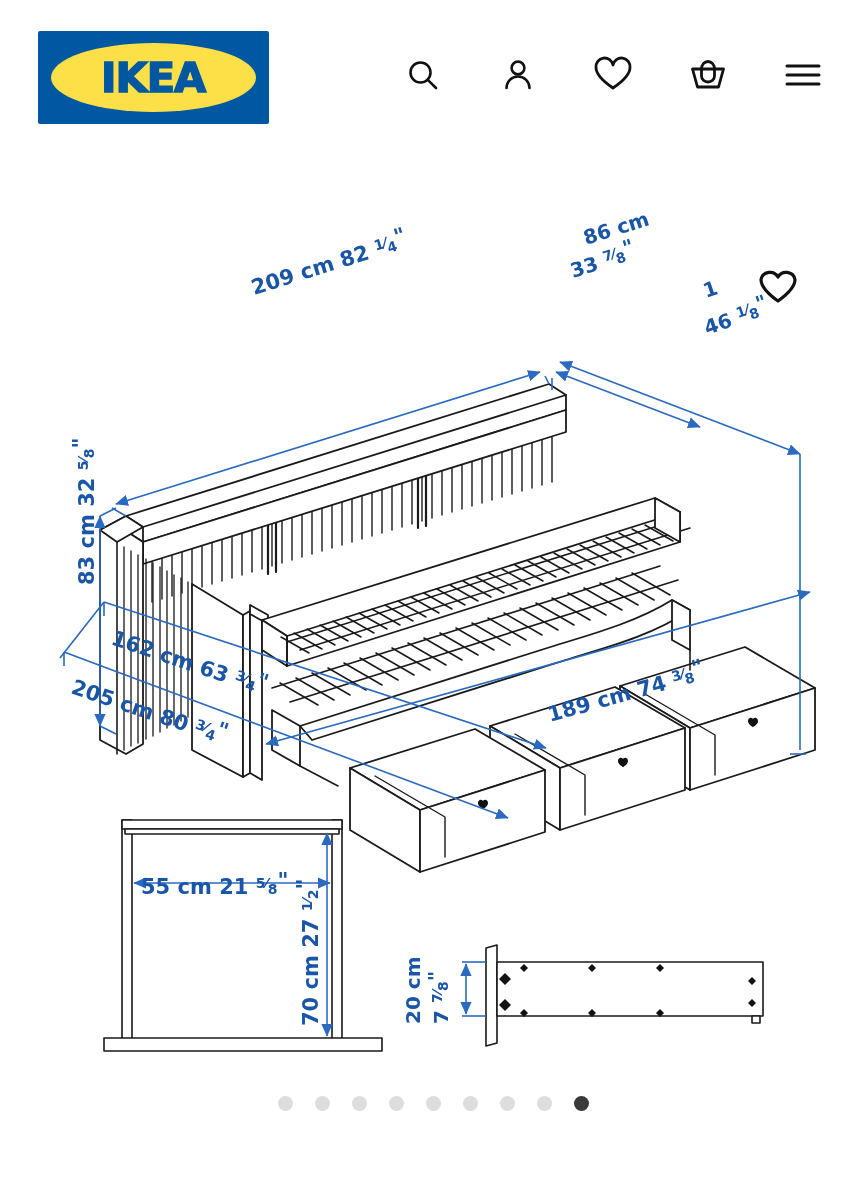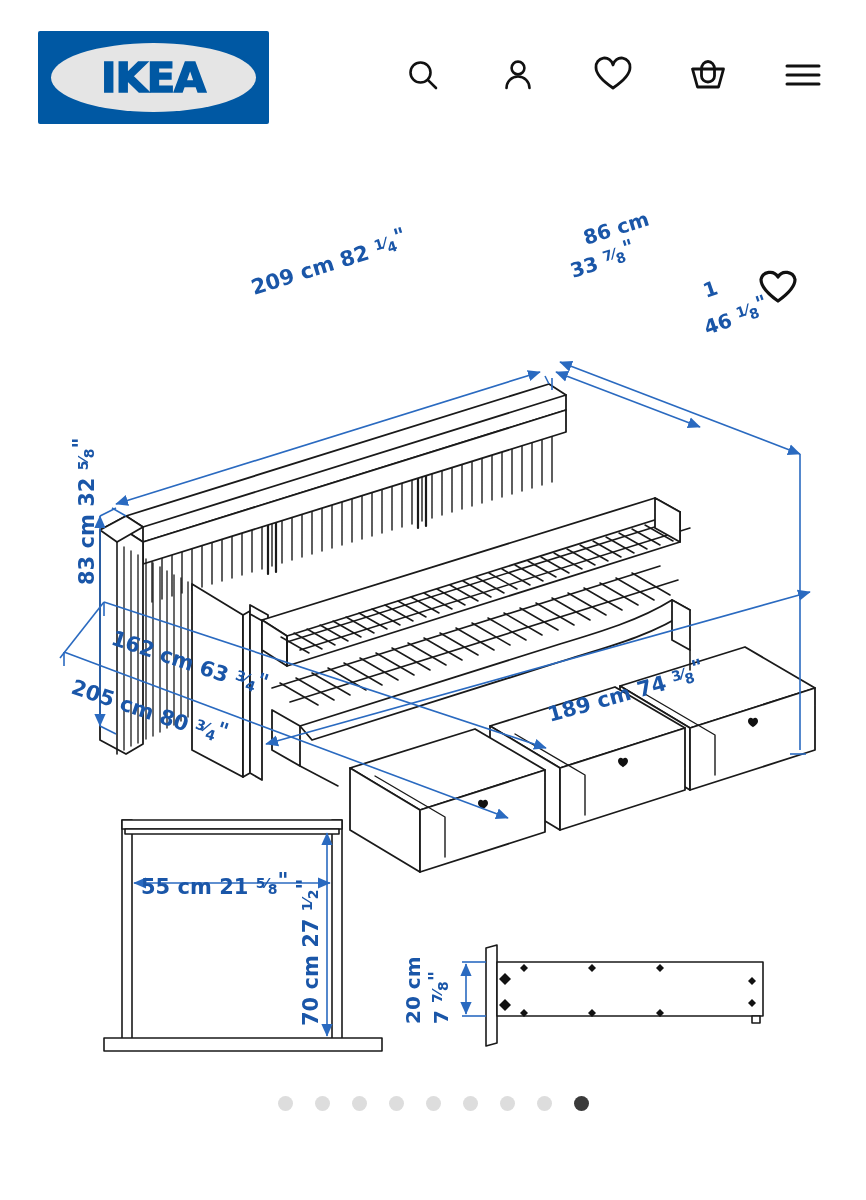--- a/index.html
+++ b/index.html
@@ -32,21 +32,21 @@
     height: 93px;
     background: #0058a3;
     border-radius: 2px;
     display: flex;
     align-items: center;
     justify-content: center;
   }
   .ikea-logo .oval {
     width: 205px;
     height: 69px;
-    background: #e5e5e5;
+    background: #fde047;
     border-radius: 50%;
     position: relative;
     display: flex;
     align-items: center;
     justify-content: center;
   }
   .ikea-logo .wordmark {
     font-family: "DejaVu Sans", sans-serif;
     font-weight: bold;
     font-size: 40px;

